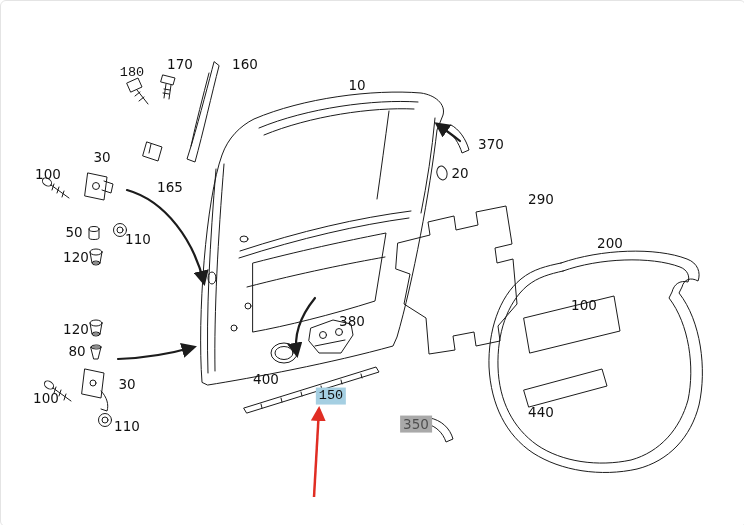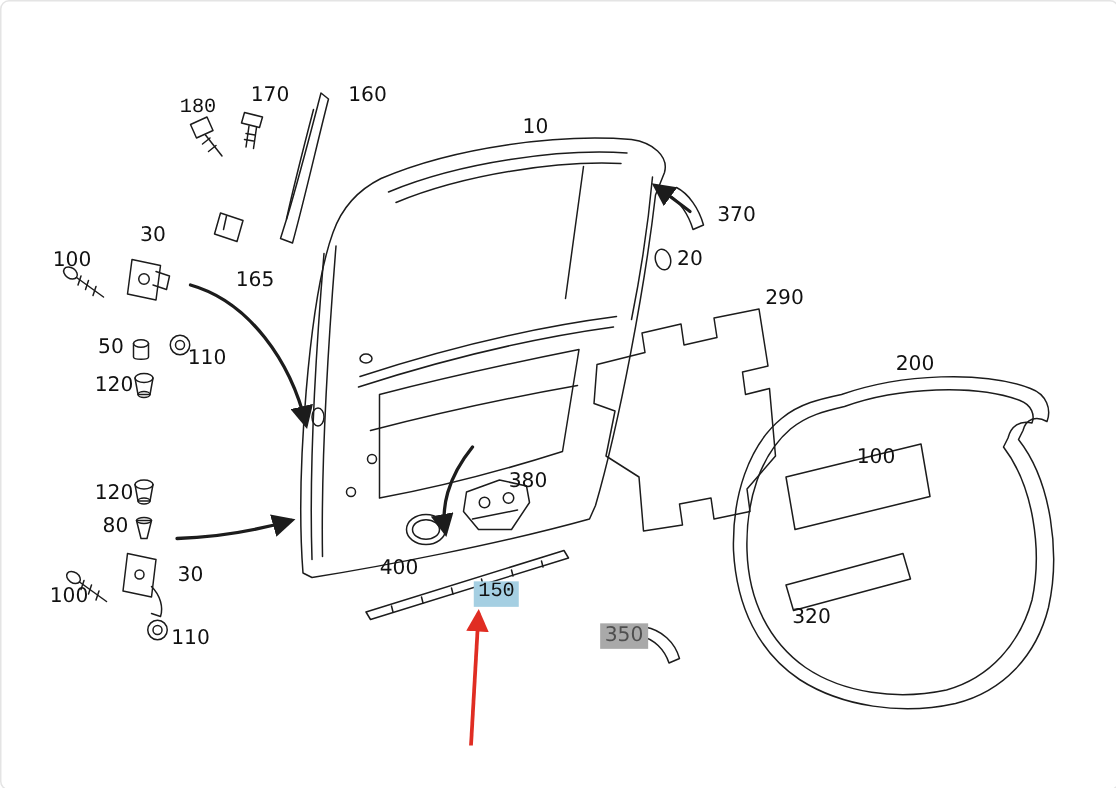--- a/index.html
+++ b/index.html
@@ -185,19 +185,19 @@
       <span class="part-label " style="left: 76px; top: 350px;">80</span>
       <span class="part-label " style="left: 126px; top: 383px;">30</span>
       <span class="part-label " style="left: 45px; top: 397px;">100</span>
       <span class="part-label " style="left: 126px; top: 425px;">110</span>
       <span class="part-label " style="left: 265px; top: 378px;">400</span>
       <span class="part-label " style="left: 351px; top: 320px;">380</span>
       <span class="part-label selected" style="left: 330px; top: 395px;">150</span>
       <span class="part-label secondary" style="left: 415px; top: 423px;">350</span>
       <span class="part-label " style="left: 490px; top: 143px;">370</span>
       <span class="part-label " style="left: 459px; top: 172px;">20</span>
-      <span class="part-label " style="left: 522px; top: 198px; text-align: right;">290</span>
+      <span class="part-label " style="left: 540px; top: 198px; text-align: right;">290</span>
       <span class="part-label " style="left: 609px; top: 242px;">200</span>
       <span class="part-label " style="left: 583px; top: 304px;">100</span>
-      <span class="part-label " style="left: 540px; top: 411px;">320</span>
+      <span class="part-label " style="left: 540px; top: 411px;">440</span>
     </div>
 
 </div>
 
 </body></html>

